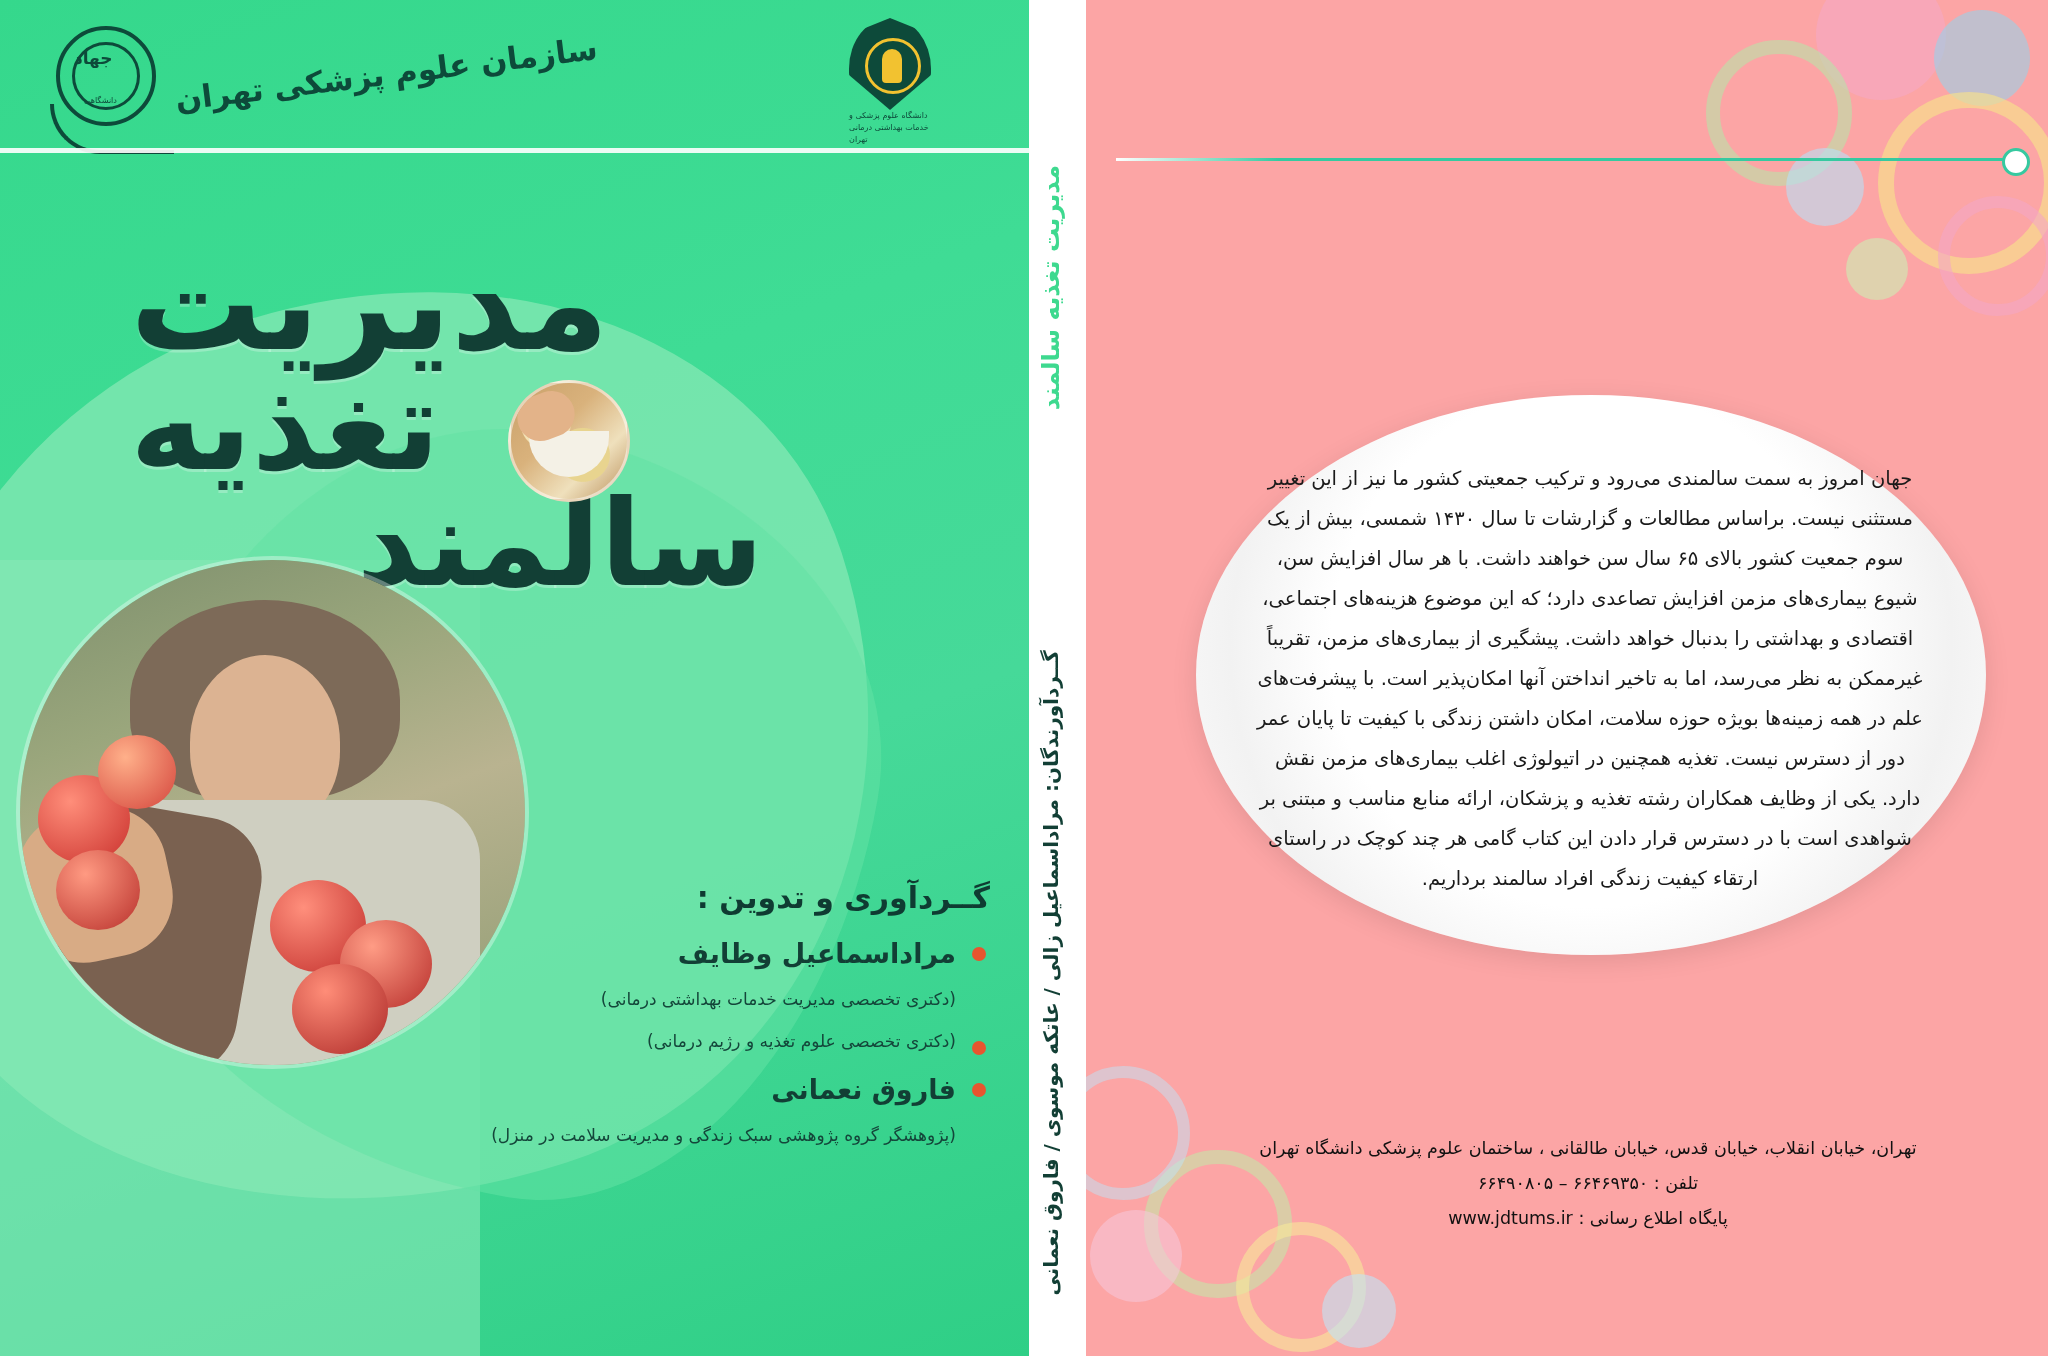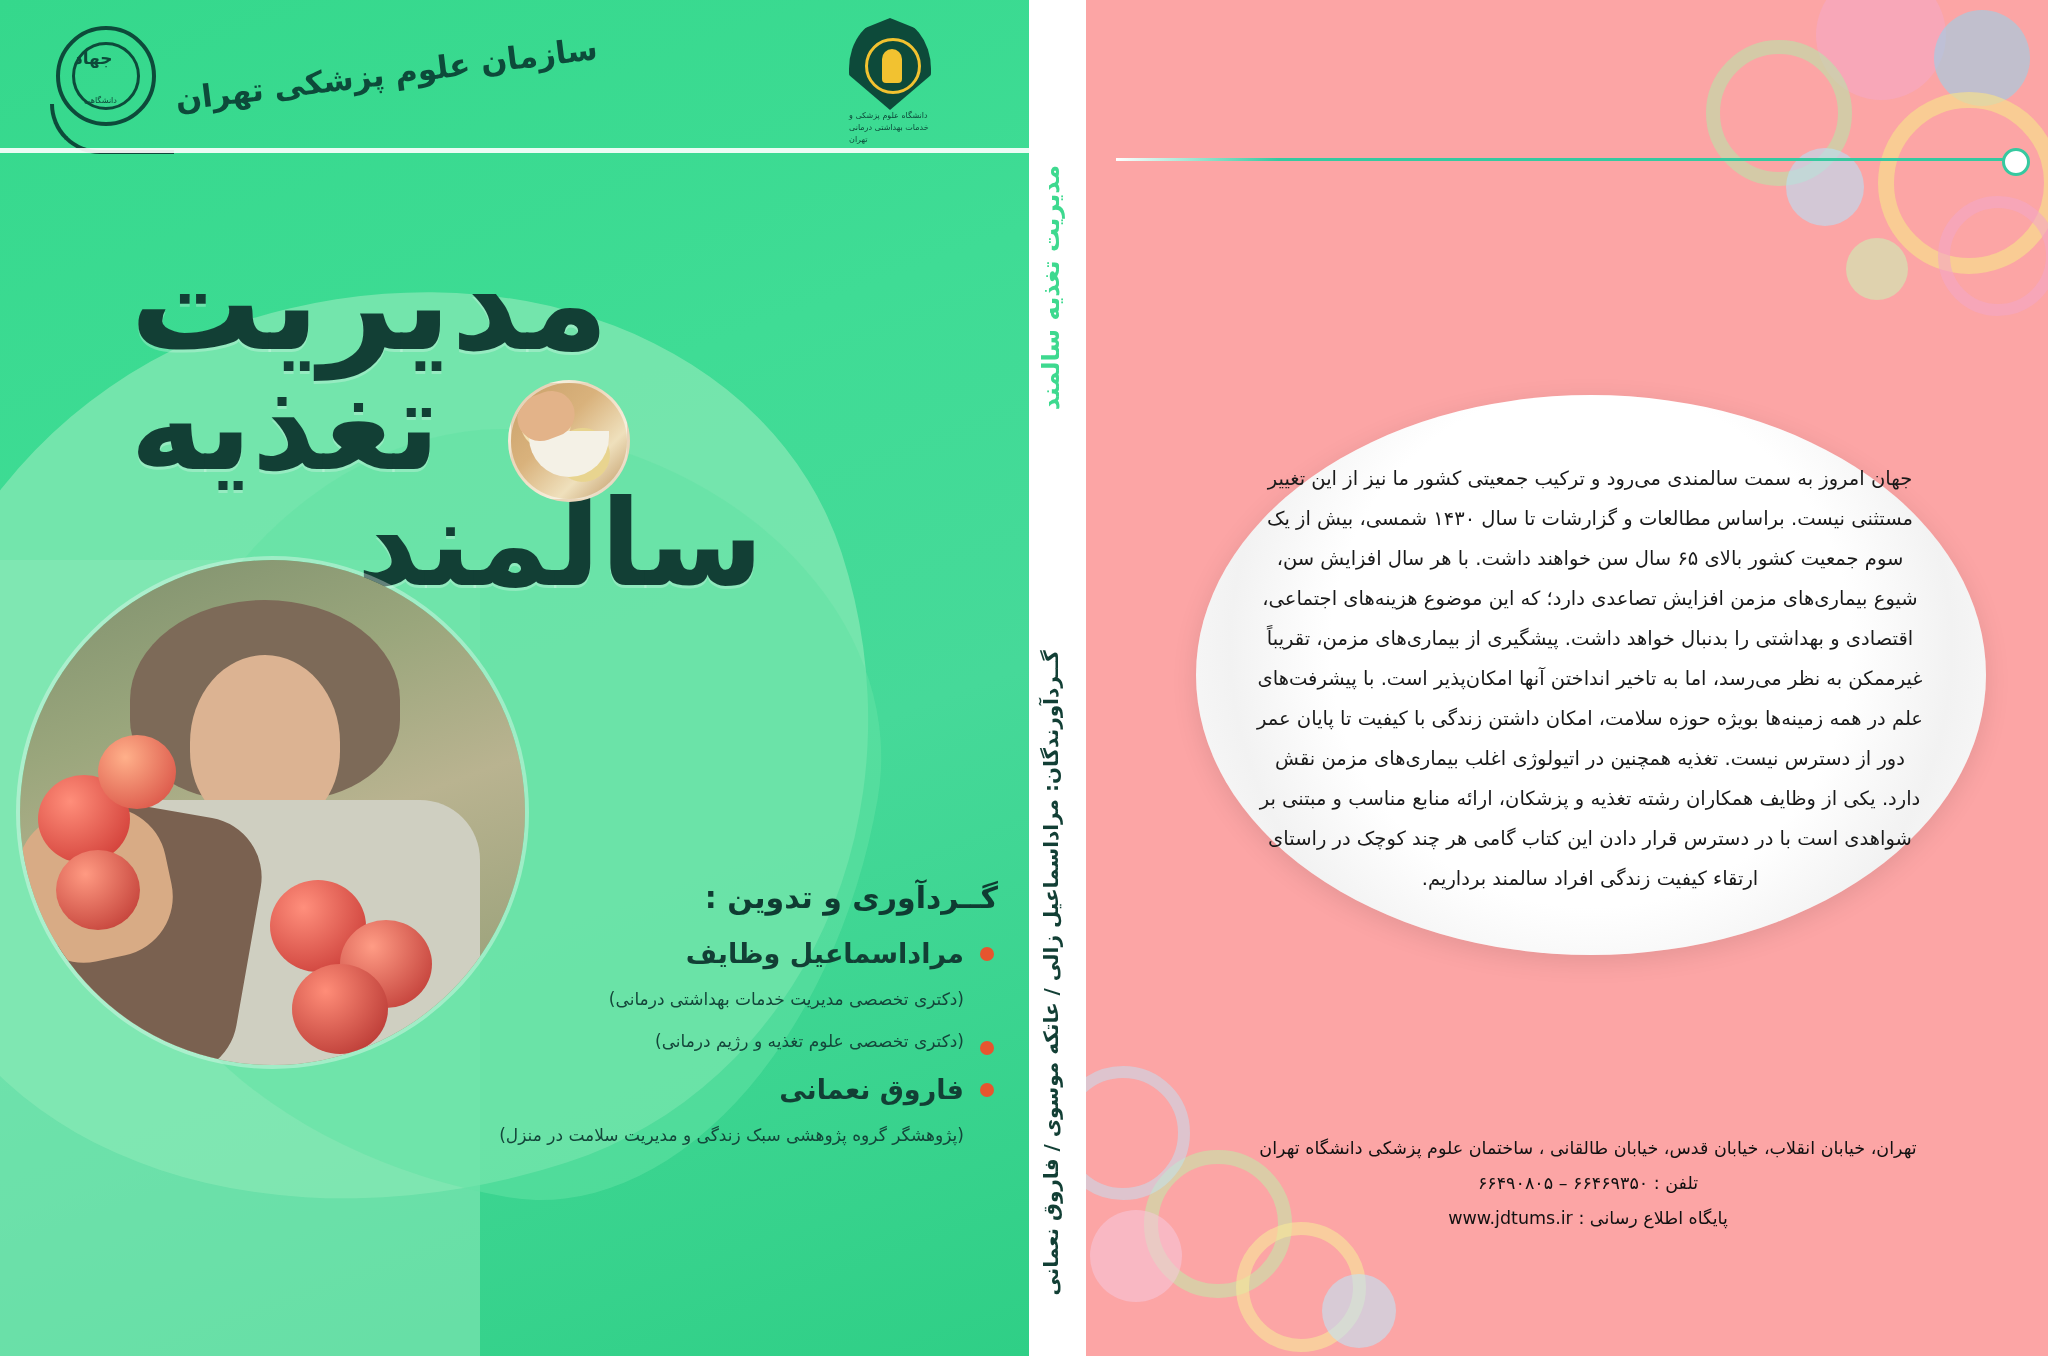--- a/index.html
+++ b/index.html
@@ -159,21 +159,21 @@
   .a4{left:250px;top:320px;width:96px;height:92px;background:radial-gradient(circle at 35% 30%,#ff8f7c,#c22f2c);}
   .a5{left:320px;top:360px;width:92px;height:88px;background:radial-gradient(circle at 35% 30%,#ff9c85,#b72e2b);}
   .a6{left:272px;top:404px;width:96px;height:90px;background:radial-gradient(circle at 35% 30%,#ff8d78,#ad2a28);}
   .photo-circle .hand2{
     position:absolute;left:0px;top:250px;width:150px;height:150px;border-radius:60px;
     background:#d8ab85;transform:rotate(-12deg);
   }
 
   
   .authors{
-    position:absolute;right:32px;top:880px;width:640px;direction:rtl;text-align:right;
+    position:absolute;right:40px;top:880px;width:640px;direction:rtl;text-align:right;
     color:#123f35;
   }
   .authors .head{
     font-size:30px;font-weight:bold;margin-bottom:22px;color:#0f3b32;letter-spacing:2px;
   }
   .author{margin-bottom:22px;position:relative;padding-right:34px;}
   .author .dot{
     position:absolute;right:4px;top:10px;width:14px;height:14px;border-radius:50%;
     background:#e7552f;
   }

